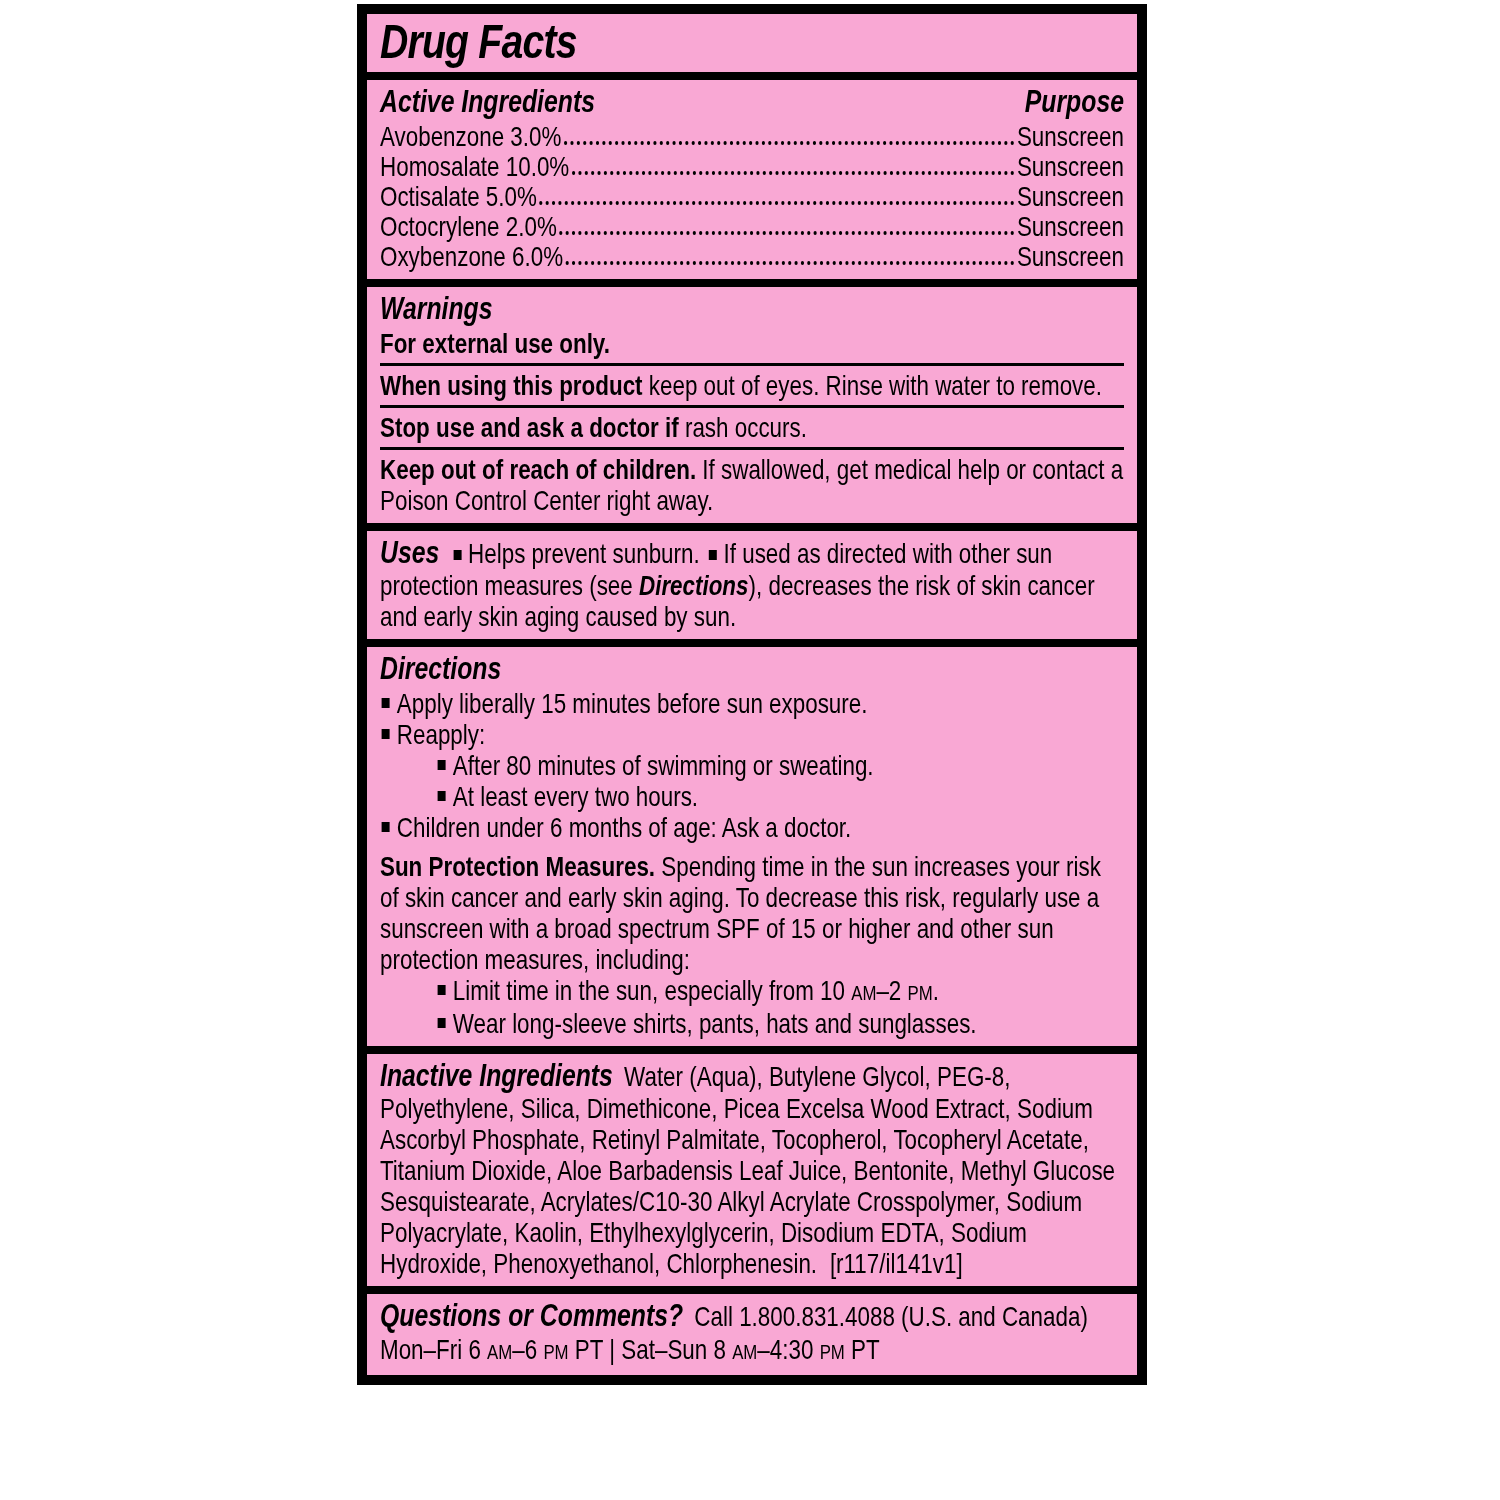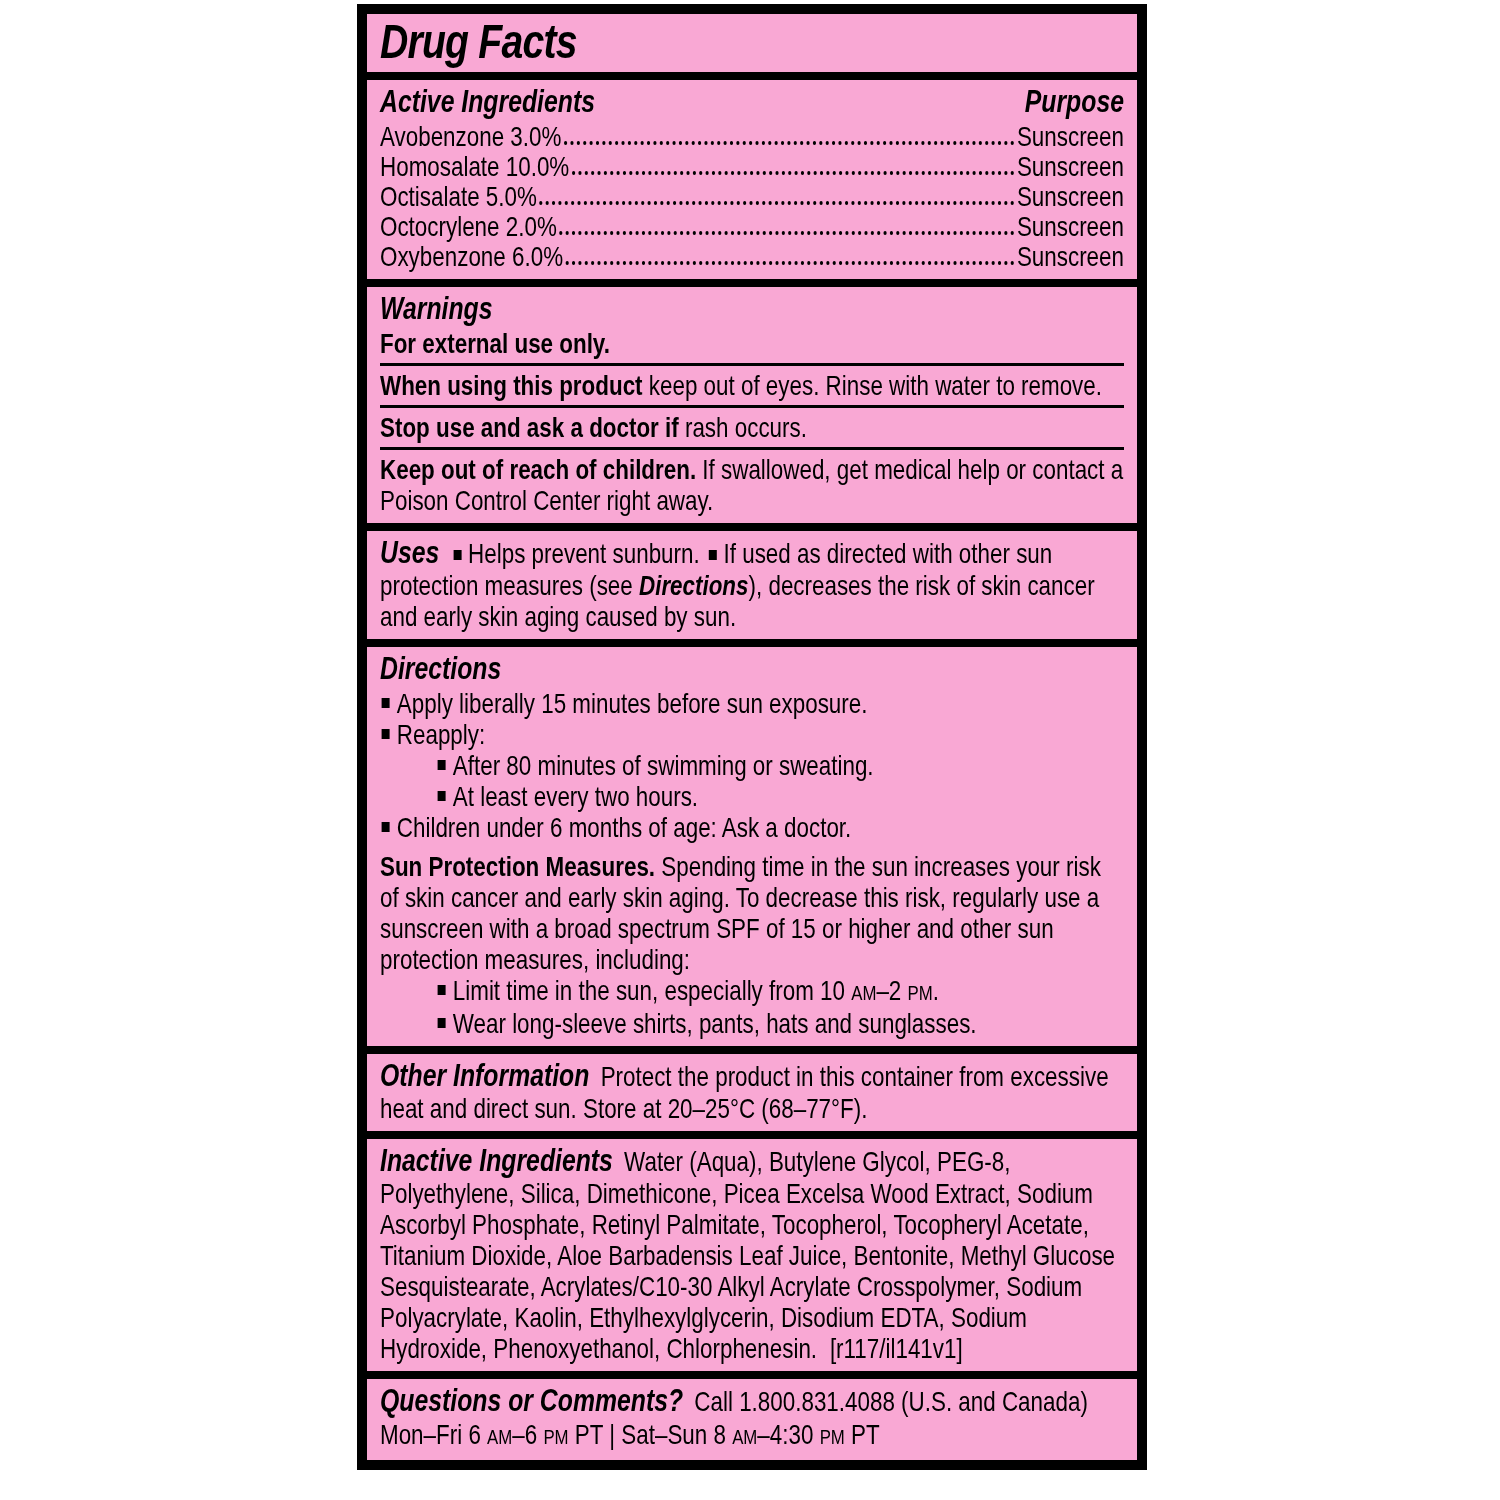--- a/index.html
+++ b/index.html
@@ -203,25 +203,20 @@
           <span class="sq"></span>
           <span><span>Limit time in the sun, especially from 10 </span><span class="sc">AM</span><span>–2 </span><span class="sc">PM</span><span>.</span></span>
         </div>
         <div class="brow sub">
           <span class="sq"></span>
           <span>Wear long-sleeve shirts, pants, hats and sunglasses.</span>
         </div>
       </div>
     </section>
 
-    <section class="box">
-      <div class="condense">
-        <p><span class="hd inline">Other Information</span><span>Protect the product in this container from excessive heat and direct sun. Store at 20–25°C (68–77°F).</span></p>
-      </div>
-    </section>
 
     <section class="box">
       <div class="condense">
         <p><span class="hd inline">Inactive Ingredients</span><span>Water (Aqua), Butylene Glycol, PEG-8, Polyethylene, Silica, Dimethicone, Picea Excelsa Wood Extract, Sodium Ascorbyl Phosphate, Retinyl Palmitate, Tocopherol, Tocopheryl Acetate, Titanium Dioxide, Aloe Barbadensis Leaf Juice, Bentonite, Methyl Glucose Sesquistearate, Acrylates/C10-30 Alkyl Acrylate Crosspolymer, Sodium Polyacrylate, Kaolin, Ethylhexylglycerin, Disodium EDTA, Sodium Hydroxide, Phenoxyethanol, Chlorphenesin.</span><span class="code">[r117/il141v1]</span></p>
       </div>
     </section>
 
     <section class="box">
       <div class="condense">
         <p class="qline"><span class="hd inline">Questions or Comments?</span><span>Call 1.800.831.4088 (U.S. and Canada)</span></p>

